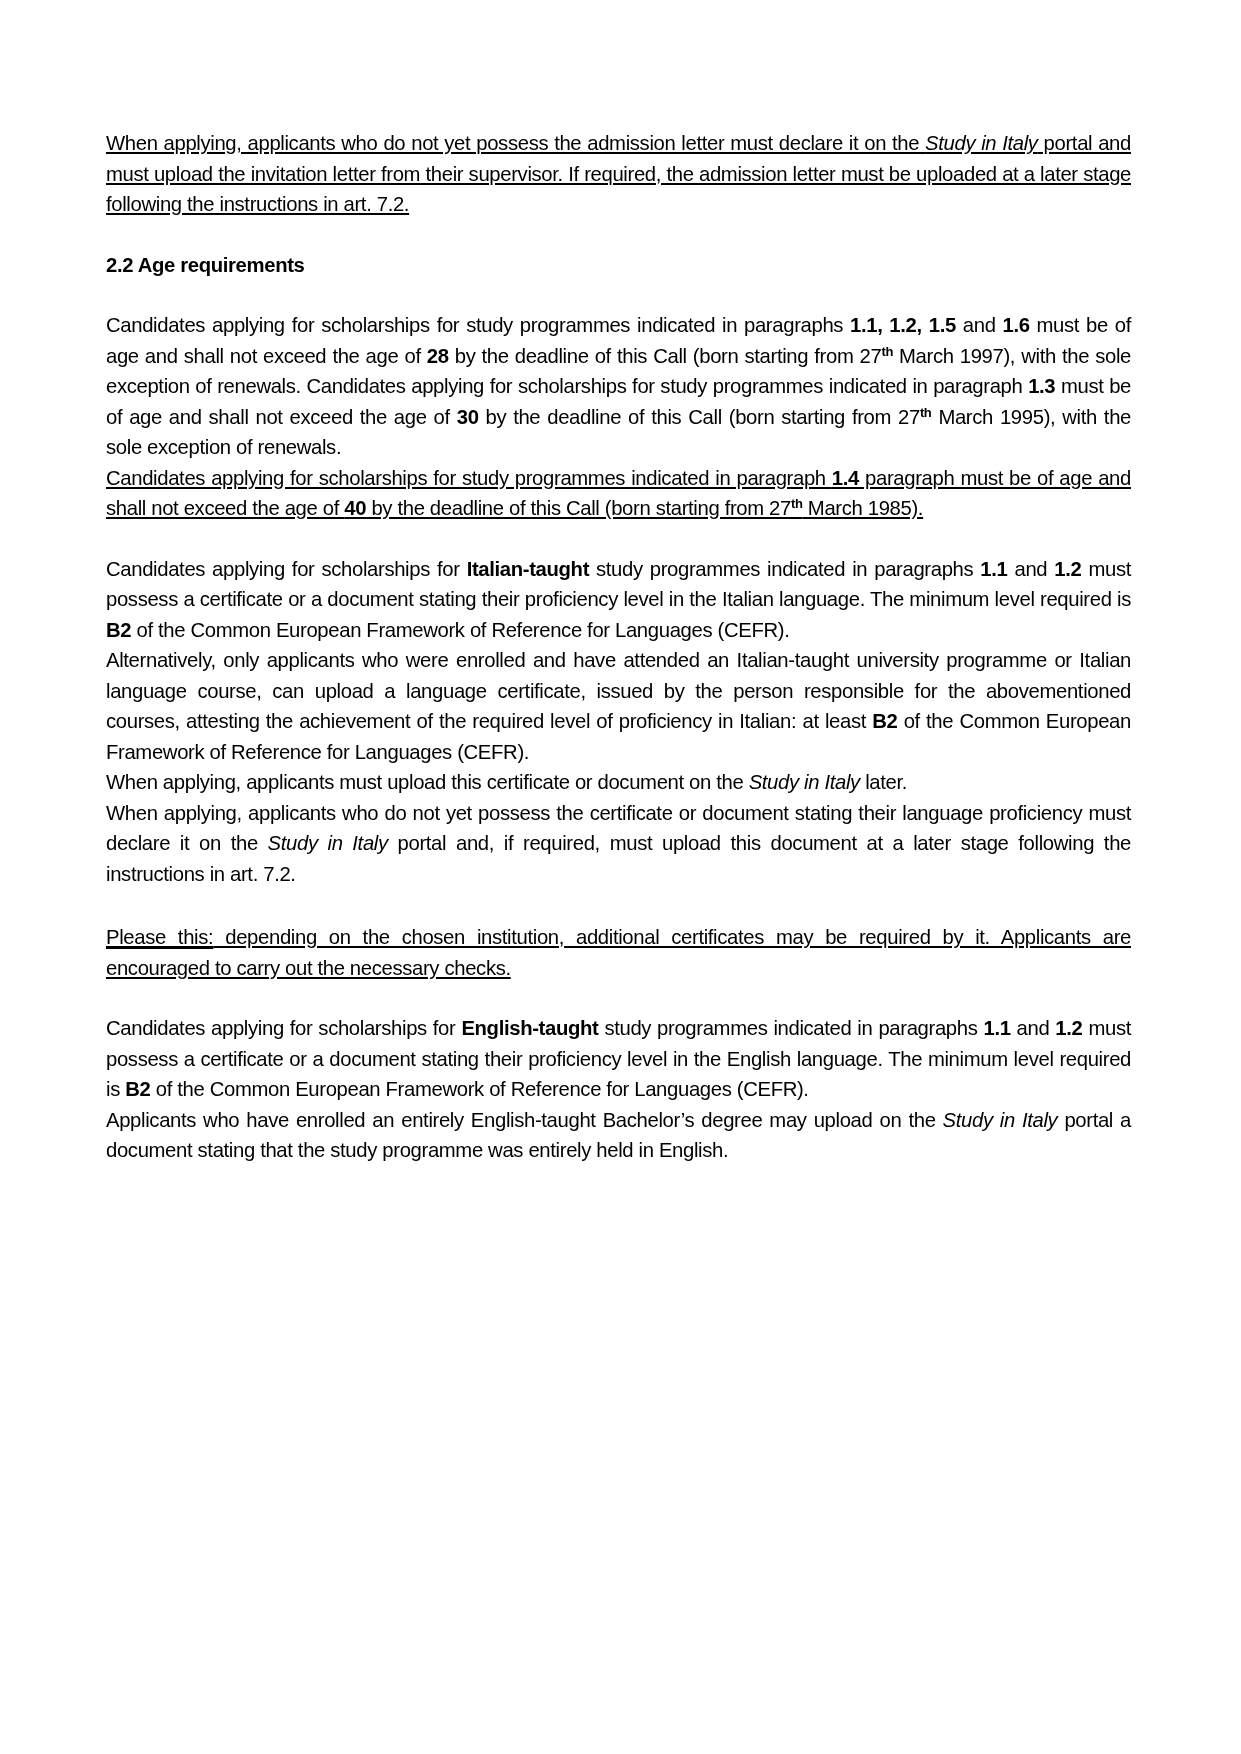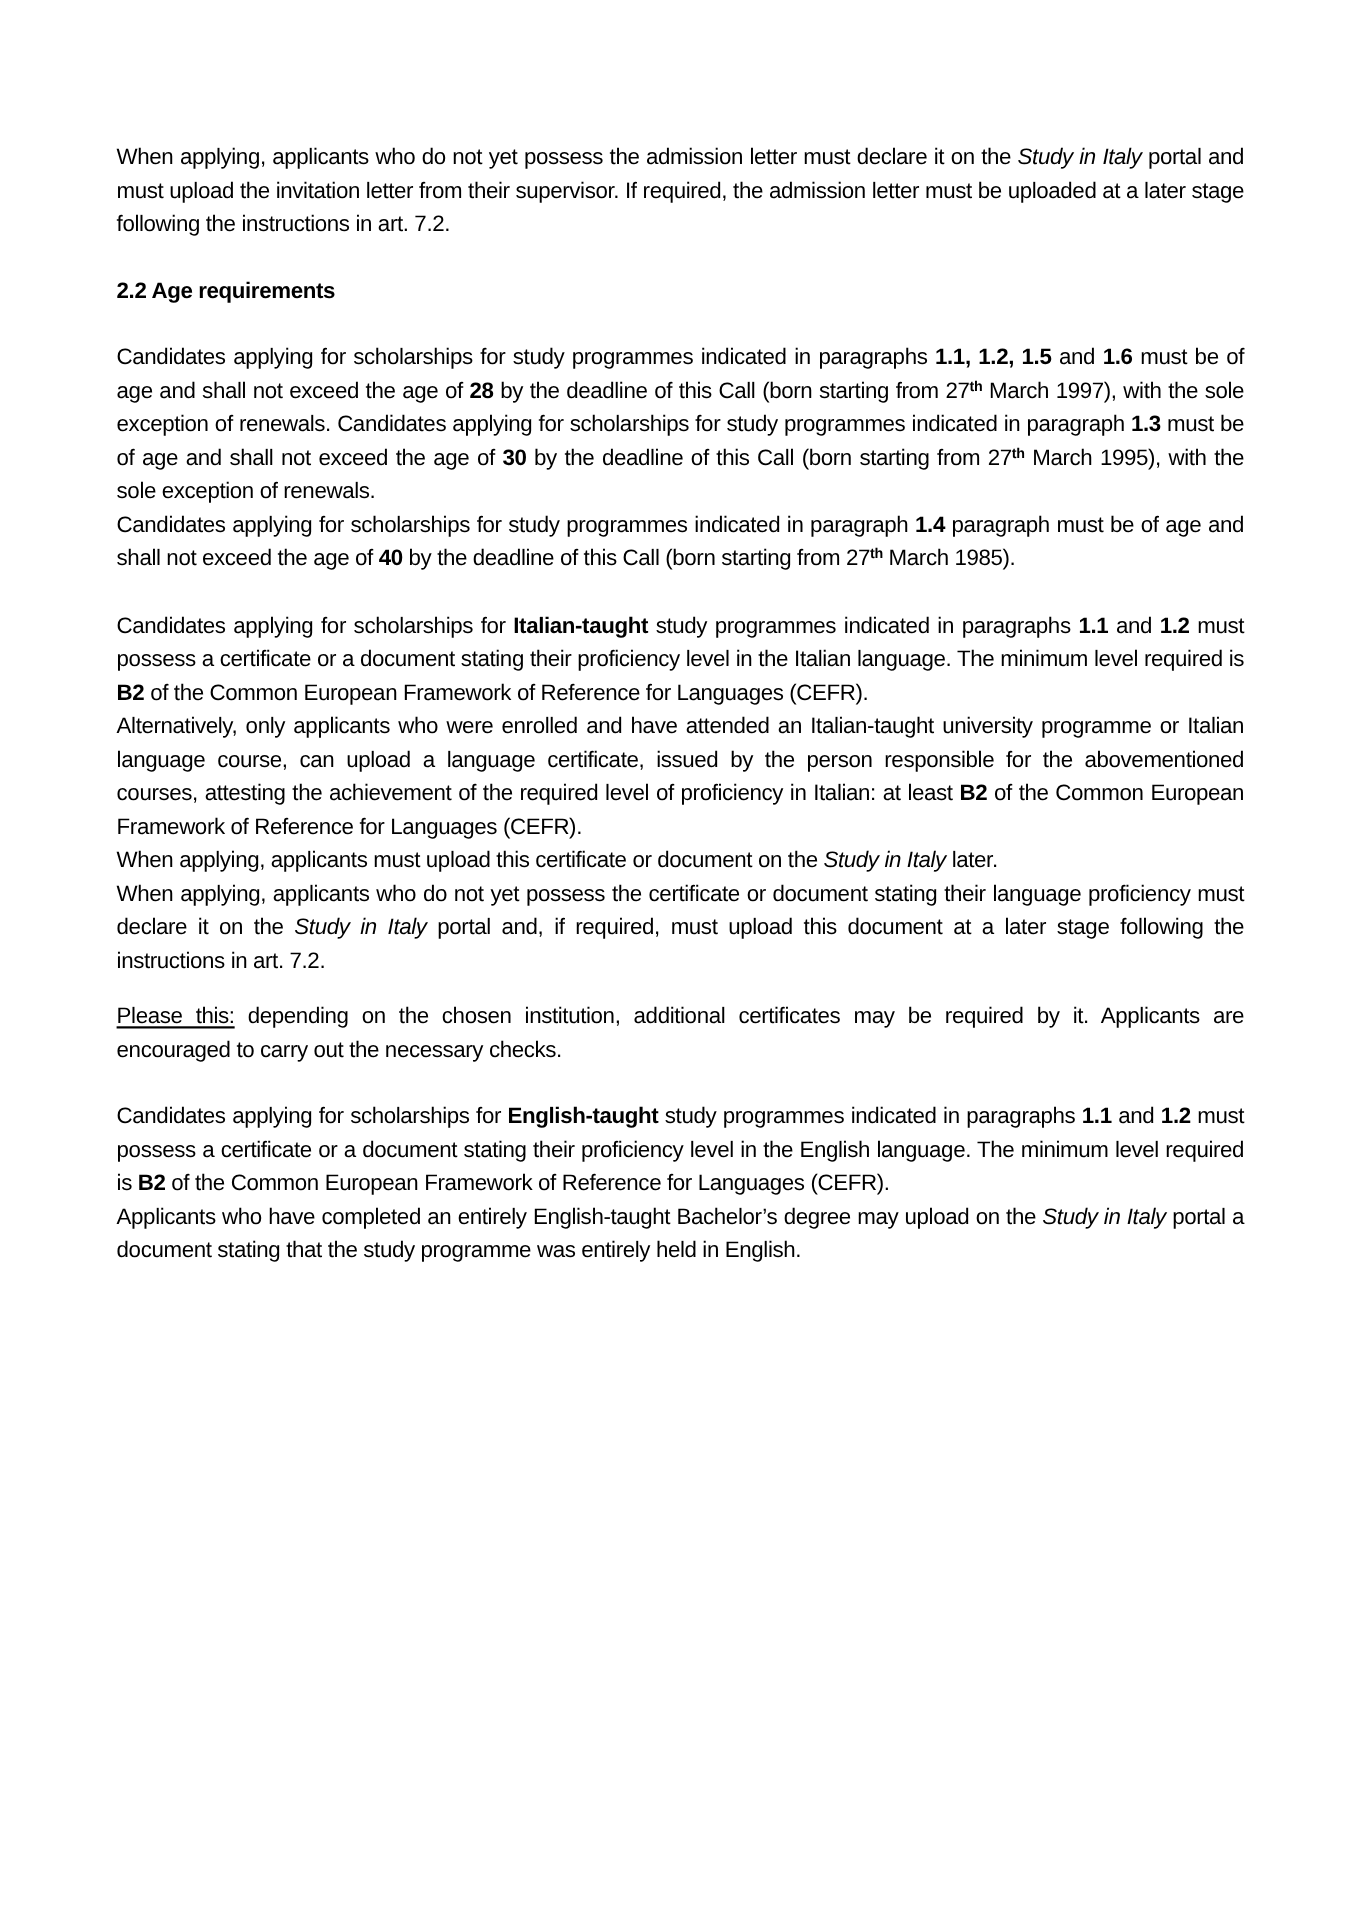--- a/index.html
+++ b/index.html
@@ -22,22 +22,22 @@
       width: 1025px;
     }
     .para {
       font-size: 20.3px;
       line-height: 30.5px;
       text-align: justify;
       margin: 0;
       letter-spacing: -0.35px;
       word-spacing: 0px;
     }
-    .para.gap-after { margin-bottom: 30px; }
-    .para.gap-small { margin-bottom: 20px; }
+    .para.gap-after { margin-bottom: 30px; text-decoration: underline; }
+    .para.gap-small { margin-bottom: 33px; }
     .heading {
       font-size: 20.3px;
       line-height: 30.5px;
       font-weight: bold;
       margin: 0 0 30px 0;
       letter-spacing: -0.35px;
     }
     .b { font-weight: bold; }
     .i { font-style: italic; }
     .u { text-decoration: underline; text-underline-offset: 3px; text-decoration-thickness: 1.5px; }
@@ -55,14 +55,14 @@
     <p class="para gap-after"><span>When applying, applicants who do not yet possess the admission letter must declare it on the </span><span class="i">Study in Italy</span><span> portal and must upload the invitation letter from their supervisor. If required, the admission letter must be uploaded at a later stage following the instructions in art. 7.2.</span></p>
     <h2 class="heading"><span>2.2 Age requirements</span></h2>
     <p class="para "><span>Candidates applying for scholarships for study programmes indicated in paragraphs </span><span class="b">1.1, 1.2, 1.5</span><span> and </span><span class="b">1.6</span><span> must be of age and shall not exceed the age of </span><span class="b">28</span><span> by the deadline of this Call (born starting from 27</span><sup>th</sup><span> March 1997), with the sole exception of renewals. Candidates applying for scholarships for study programmes indicated in paragraph </span><span class="b">1.3</span><span> must be of age and shall not exceed the age of </span><span class="b">30</span><span> by the deadline of this Call (born starting from 27</span><sup>th</sup><span> March 1995), with the sole exception of renewals.</span></p>
     <p class="para gap-after"><span>Candidates applying for scholarships for study programmes indicated in paragraph </span><span class="b">1.4</span><span> paragraph must be of age and shall not exceed the age of </span><span class="b">40</span><span> by the deadline of this Call (born starting from 27</span><sup>th</sup><span> March 1985).</span></p>
     <p class="para "><span>Candidates applying for scholarships for </span><span class="b">Italian-taught</span><span> study programmes indicated in paragraphs </span><span class="b">1.1</span><span> and </span><span class="b">1.2</span><span> must possess a certificate or a document stating their proficiency level in the Italian language. The minimum level required is </span><span class="b">B2</span><span> of the Common European Framework of Reference for Languages (CEFR).</span></p>
     <p class="para "><span>Alternatively, only applicants who were enrolled and have attended an Italian-taught university programme or Italian language course, can upload a language certificate, issued by the person responsible for the abovementioned courses, attesting the achievement of the required level of proficiency in Italian: at least </span><span class="b">B2</span><span> of the Common European Framework of Reference for Languages (CEFR).</span></p>
     <p class="para "><span>When applying, applicants must upload this certificate or document on the </span><span class="i">Study in Italy</span><span> later.</span></p>
     <p class="para gap-small"><span>When applying, applicants who do not yet possess the certificate or document stating their language proficiency must declare it on the </span><span class="i">Study in Italy</span><span> portal and, if required, must upload this document at a later stage following the instructions in art. 7.2.</span></p>
     <p class="para gap-after"><span class="u">Please this:</span><span> depending on the chosen institution, additional certificates may be required by it. Applicants are encouraged to carry out the necessary checks.</span></p>
     <p class="para "><span>Candidates applying for scholarships for </span><span class="b">English-taught</span><span> study programmes indicated in paragraphs </span><span class="b">1.1</span><span> and </span><span class="b">1.2</span><span> must possess a certificate or a document stating their proficiency level in the English language. The minimum level required is </span><span class="b">B2</span><span> of the Common European Framework of Reference for Languages (CEFR).</span></p>
-    <p class="para "><span>Applicants who have completed an entirely English-taught Bachelor’s degree may upload on the </span><span class="i">Study in Italy</span><span> portal a document stating that the study programme was entirely held in English.</span></p>
+    <p class="para "><span>Applicants who have enrolled an entirely English-taught Bachelor’s degree may upload on the </span><span class="i">Study in Italy</span><span> portal a document stating that the study programme was entirely held in English.</span></p>
   </div>
 
 </body></html>

